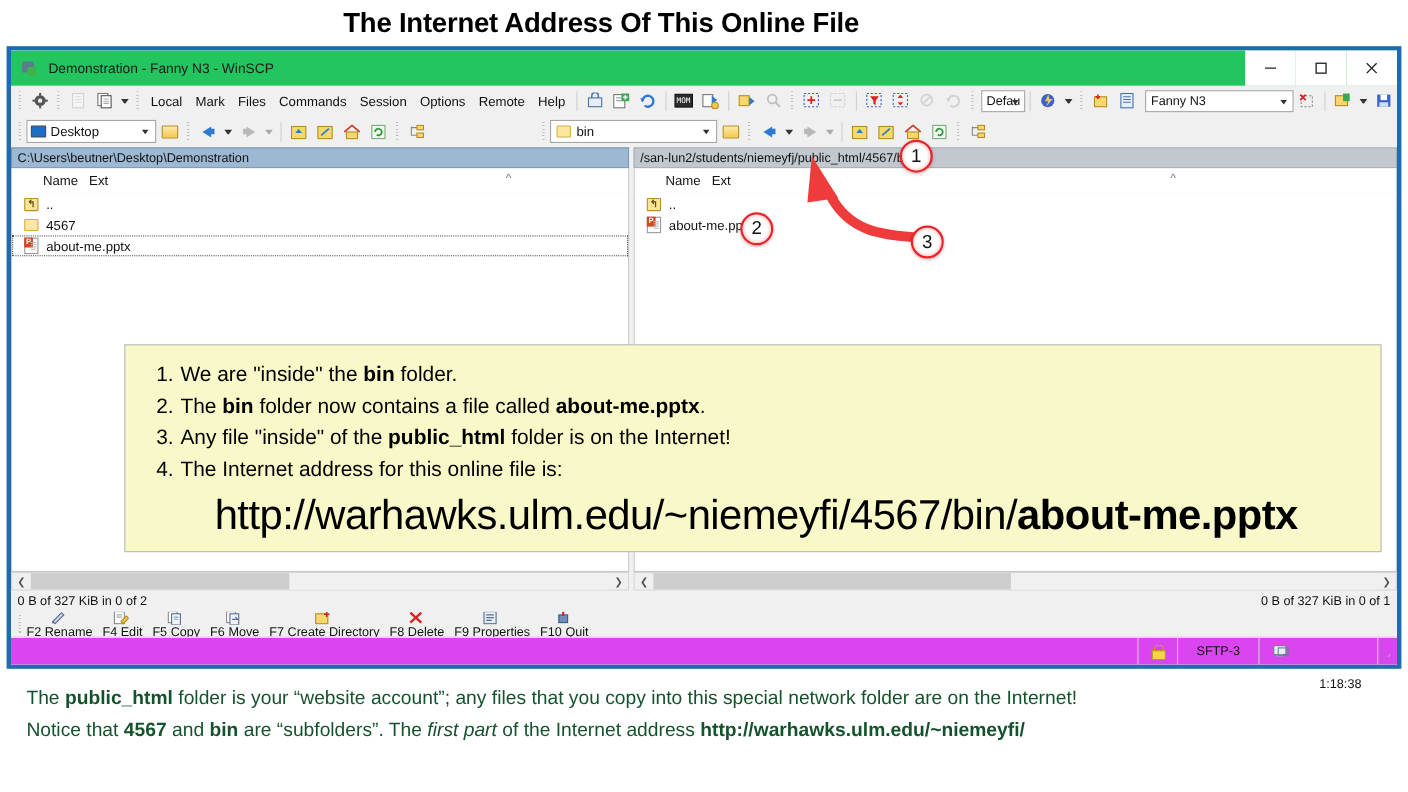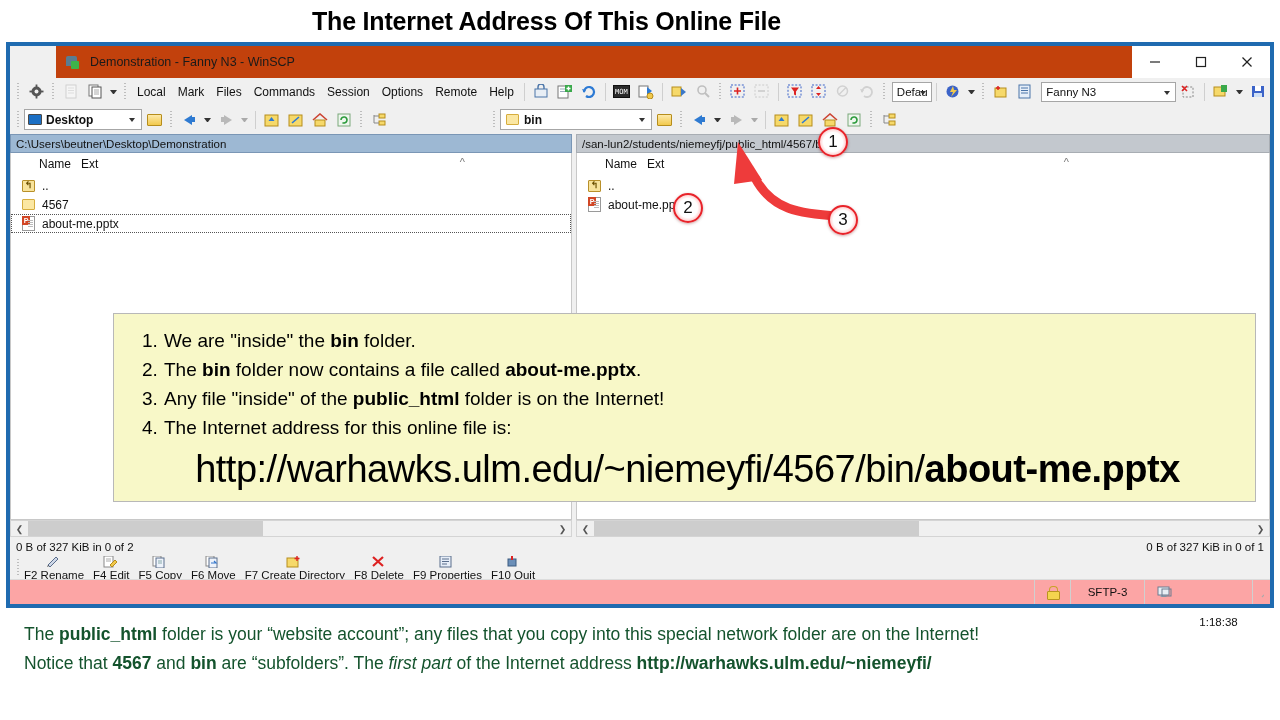--- a/index.html
+++ b/index.html
@@ -35,25 +35,24 @@
     position: relative;
     width: 100%; height: 100%;
     background: #f0f0f0;
     display: flex;
     flex-direction: column;
   }
 
   
   .titlebar {
     height: 32px;
-    background: #c2410c;
+    background: #22c55e;
     display: flex;
     align-items: center;
     flex: 0 0 32px;
-    margin-left: 46px;
   }
   .titlebar-icon {
     width: 17px; height: 17px;
     margin-left: 9px; margin-right: 8px;
     position: relative;
   }
   .ti-a { position:absolute; left:1px; top:2px; width:11px; height:10px; background:#5a7c91; border-radius:2px 2px 0 0;}
   .ti-b { position:absolute; left:6px; top:7px; width:8px; height:8px; background:#3fb34a; border-radius:1px;}
   .titlebar-text {
     font-size: 12.5px;
@@ -147,21 +146,20 @@
     padding-left: 3px;
   }
   .path-combo {
     height: 21px;
     border: 1px solid #a6a6a6;
     background: #ffffff;
     display: flex; align-items: center;
     font-size: 12px; color: #111;
     padding-left: 3px;
     position: relative;
-    font-weight: bold;
   }
   .path-combo .cb-caret {
     position: absolute; right: 6px; top: 8px;
     width: 0; height: 0;
     border-left: 3.5px solid transparent;
     border-right: 3.5px solid transparent;
     border-top: 4px solid #333;
   }
   .folder-open {
     width: 15px; height: 12px;
@@ -334,21 +332,21 @@
     margin-right: 9px;
     white-space: nowrap;
     flex-direction: column;
   }
   .fkey .fico { width: 15px; height: 14px; margin-right: 3px; display:flex;align-items:center;justify-content:center; }
 
   
   .statusbar {
     height: 25px; flex: 0 0 25px;
     display: flex; align-items: stretch;
-    background: #fca5a5;
+    background: #d946ef;
     border-top: 1px solid #dcdcdc;
   }
   .sb-spacer { flex: 1 1 auto; }
   .sb-cell {
     border-left: 1px solid #d0d0d0;
     display: flex; align-items: center; justify-content: center;
     font-size: 11.5px; color: #111;
     padding: 0 6px;
   }
   .sb-lock { width: 36px; }

